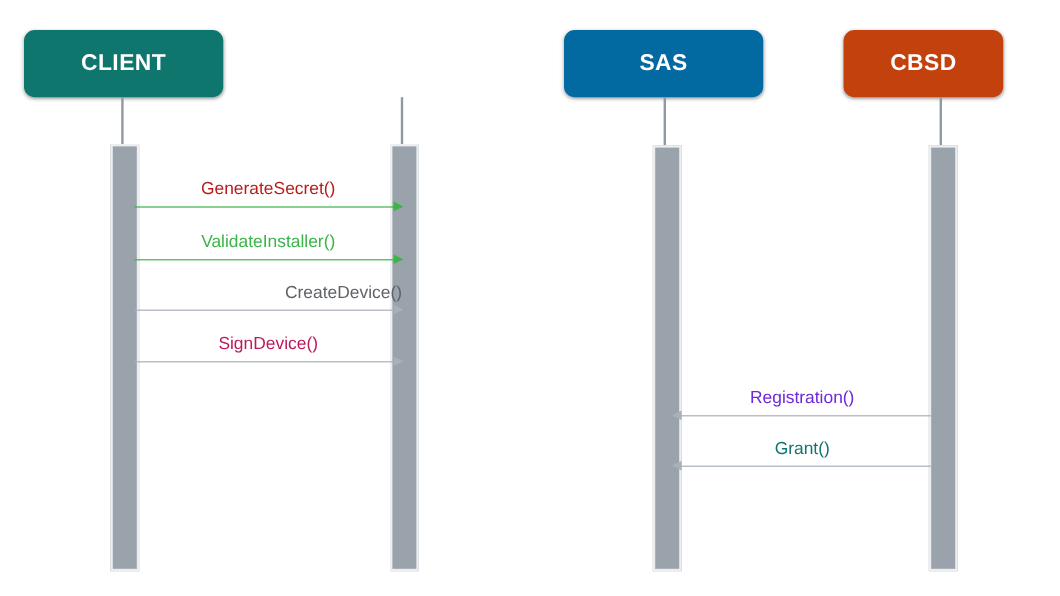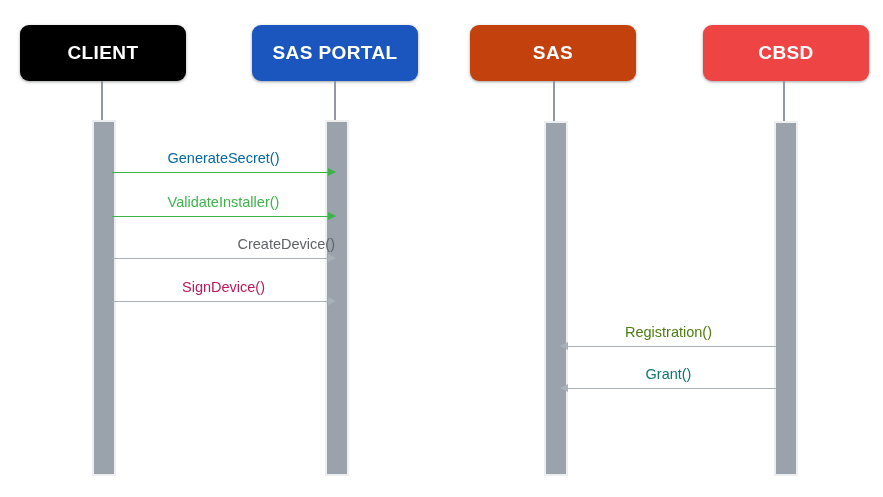--- a/index.html
+++ b/index.html
@@ -93,67 +93,64 @@
     font-size: 14.5px;
     white-space: nowrap;
     font-family: "Liberation Sans", sans-serif;
   }
 </style>
 </head>
 <body>
 
 <div id="diagram-canvas">
 
-  <div class="participant-box" style="left: 20px; top: 25px; width: 166px; height: 56px; background: #000000;">
+  <div class="participant-box" style="left: 20px; top: 25px; width: 166px; height: 56px; background: #0f766e;">
     <span class="participant-label">CLIENT</span>
   </div>
-  <div class="participant-box" style="left: 252px; top: 25px; width: 166px; height: 56px; background: rgb(26, 86, 189);">
-    <span class="participant-label">SAS PORTAL</span>
-  </div>
-  <div class="participant-box" style="left: 470px; top: 25px; width: 166px; height: 56px; background: #c2410c;">
+  <div class="participant-box" style="left: 470px; top: 25px; width: 166px; height: 56px; background: #0369a1;">
     <span class="participant-label">SAS</span>
   </div>
-  <div class="participant-box" style="left: 703px; top: 25px; width: 166px; height: 56px; background: #ef4444;">
+  <div class="participant-box" style="left: 703px; top: 25px; width: 133px; height: 56px; background: #c2410c;">
     <span class="participant-label">CBSD</span>
   </div>
 
   <div class="lifeline" style="left: 101px; top: 81px; height: 39px; background: rgb(144, 153, 163);"></div>
   <div class="lifeline" style="left: 334px; top: 81px; height: 39px; background: rgb(144, 153, 163);"></div>
   <div class="lifeline" style="left: 553px; top: 81px; height: 40px; background: rgb(144, 153, 163);"></div>
   <div class="lifeline" style="left: 783px; top: 81px; height: 40px; background: rgb(144, 153, 163);"></div>
 
   <div class="activation-bar" style="left: 92px; top: 120px; width: 20px; height: 352px; background: rgb(154, 162, 171);"></div>
   <div class="activation-bar" style="left: 325px; top: 120px; width: 20px; height: 352px; background: rgb(154, 162, 171);"></div>
   <div class="activation-bar" style="left: 544px; top: 121px; width: 20px; height: 351px; background: rgb(154, 162, 171);"></div>
   <div class="activation-bar" style="left: 774px; top: 121px; width: 20px; height: 351px; background: rgb(154, 162, 171);"></div>
 
   <div class="message" style="left: 112px; top: 172px; width: 223px;">
     <div class="message-line" style="border-top-color: rgb(60, 180, 74);"></div>
     <div class="arrow-head right" style="border-left-color: rgb(60, 180, 74);"></div>
-    <div class="message-label" style="color: #0369a1;">GenerateSecret()</div>
+    <div class="message-label" style="color: #b91c1c;">GenerateSecret()</div>
   </div>
   <div class="message" style="left: 112px; top: 216px; width: 223px;">
     <div class="message-line" style="border-top-color: rgb(60, 180, 74);"></div>
     <div class="arrow-head right" style="border-left-color: rgb(60, 180, 74);"></div>
     <div class="message-label" style="color: rgb(60, 180, 74);">ValidateInstaller()</div>
   </div>
   <div class="message" style="left: 112px; top: 258px; width: 223px;">
     <div class="message-line" style="border-top-color: rgb(168, 176, 184);"></div>
     <div class="arrow-head right" style="border-left-color: rgb(168, 176, 184);"></div>
     <div class="message-label" style="color: rgb(95, 99, 104); text-align: right;">CreateDevice()</div>
   </div>
   <div class="message" style="left: 112px; top: 301px; width: 223px;">
     <div class="message-line" style="border-top-color: rgb(168, 176, 184);"></div>
     <div class="arrow-head right" style="border-left-color: rgb(168, 176, 184);"></div>
     <div class="message-label" style="color: #be185d;">SignDevice()</div>
   </div>
   <div class="message" style="left: 561px; top: 346px; width: 215px;">
     <div class="message-line" style="border-top-color: rgb(168, 176, 184);"></div>
     <div class="arrow-head left" style="border-right-color: rgb(168, 176, 184);"></div>
-    <div class="message-label" style="color: #4d7c0f;">Registration()</div>
+    <div class="message-label" style="color: #6d28d9;">Registration()</div>
   </div>
   <div class="message" style="left: 561px; top: 388px; width: 215px;">
     <div class="message-line" style="border-top-color: rgb(168, 176, 184);"></div>
     <div class="arrow-head left" style="border-right-color: rgb(168, 176, 184);"></div>
     <div class="message-label" style="color: #0f766e;">Grant()</div>
   </div>
 
 </div>
 
 </body></html>

